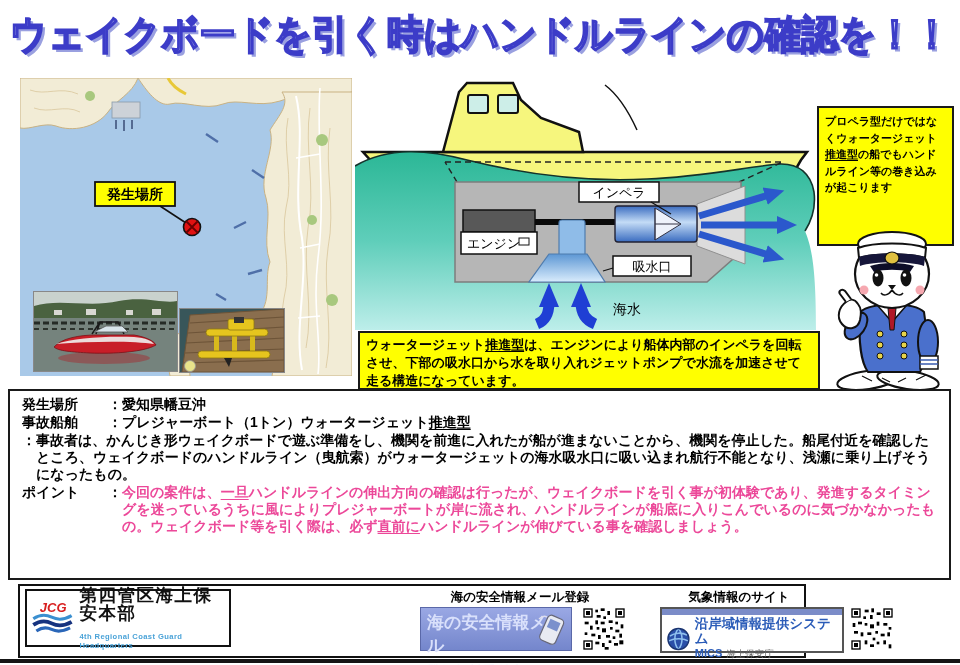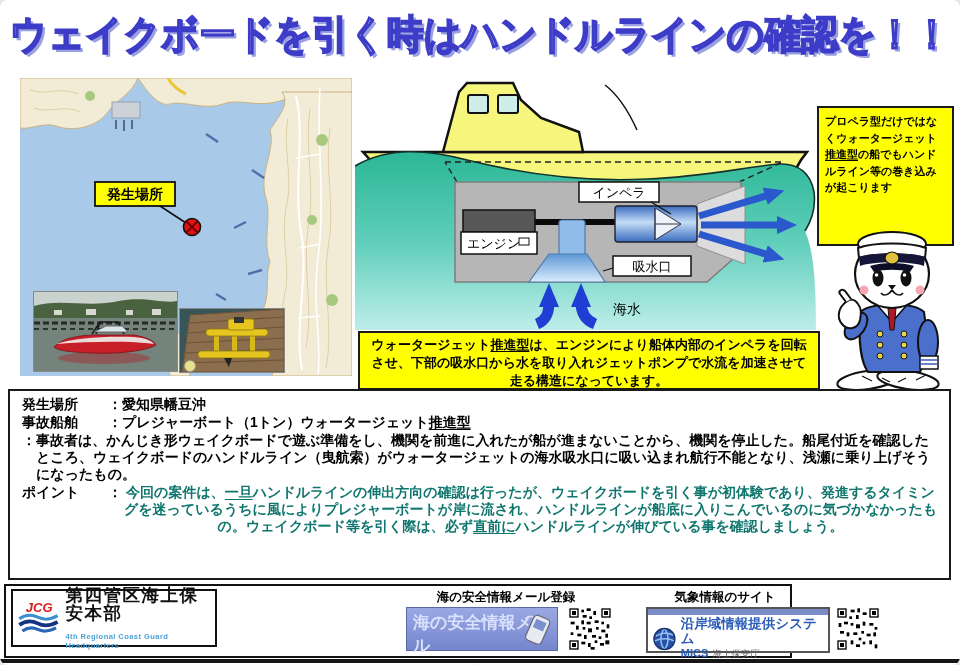--- a/index.html
+++ b/index.html
@@ -1,43 +1,43 @@
 <!DOCTYPE html>
 <html><head>
 <meta charset="utf-8">
 <style>
   html,body{margin:0;padding:0;background:#e8e8e8;}
   .page{position:relative;width:960px;height:665px;background:#ffffff;overflow:hidden;
-        font-family:"Liberation Sans",sans-serif;margin:0 auto;border-radius:8px;}
+        font-family:"Liberation Sans",sans-serif;margin:0 auto;}
   
   .title{position:absolute;top:10px;left:0;width:100%;text-align:center;
          font-size:37px;font-weight:700;white-space:nowrap;letter-spacing:0;
          color:#c6caf4;-webkit-text-stroke:1.6px #3c3cc8;
          text-shadow:3px 3px 0 #9aa0e0;transform:scaleY(1.08);}
   
   .abs{position:absolute;}
   
   .ybox{background:#ffff00;border:2px solid #1a1a1a;box-sizing:border-box;
         font-weight:600;color:#000;}
   .caption-box{left:358px;top:331px;width:462px;height:59px;padding:3px 6px;
-               font-size:13px;line-height:1.38;text-align:center;}
+               font-size:13px;line-height:1.38;}
   .note-box{left:817px;top:106px;width:137px;height:140px;padding:5px 6px;
             font-size:11px;line-height:1.5;}
   .u{text-decoration:underline;text-underline-offset:2px;}
   
   .report{left:8px;top:389px;width:943px;height:191px;border:2px solid #1a1a1a;
           box-sizing:border-box;background:#fff;padding:5px 10px 0 12px;
           font-size:14px;line-height:17px;font-weight:600;color:#000;}
   .r-row{display:flex;margin-bottom:1px;}
   .r-label{flex:0 0 86px;}
   .r-colon{flex:0 0 14px;}
   .r-val{flex:1;}
-  .red{color:#0f766e;text-align:center;}
+  .red{color:#ec4899;}
   
-  .footer{left:4px;top:584px;width:788px;height:74px;border:2.5px solid #111;
+  .footer{left:18px;top:584px;width:788px;height:74px;border:2.5px solid #111;
           box-sizing:border-box;background:#fff;padding-left:42px;}
   .jcgbox{position:absolute;left:5px;top:3px;width:206px;height:58px;
           border:2px solid #111;box-sizing:border-box;display:flex;
           align-items:center;gap:4px;padding:0 4px;background:#fff;}
   .org{font-size:17.5px;font-weight:700;color:#111;letter-spacing:1.5px;line-height:1.05;}
   .org-en{font-size:7.6px;font-weight:700;color:#4ba3d8;letter-spacing:.4px;margin-top:10px;}
   .f-head{position:absolute;top:3px;width:170px;text-align:center;
           font-size:12.5px;font-weight:700;color:#000;}
   .mail-banner{position:absolute;left:400px;top:21px;width:152px;height:44px;
                background:linear-gradient(180deg,#9aa8e4,#7486cc);

